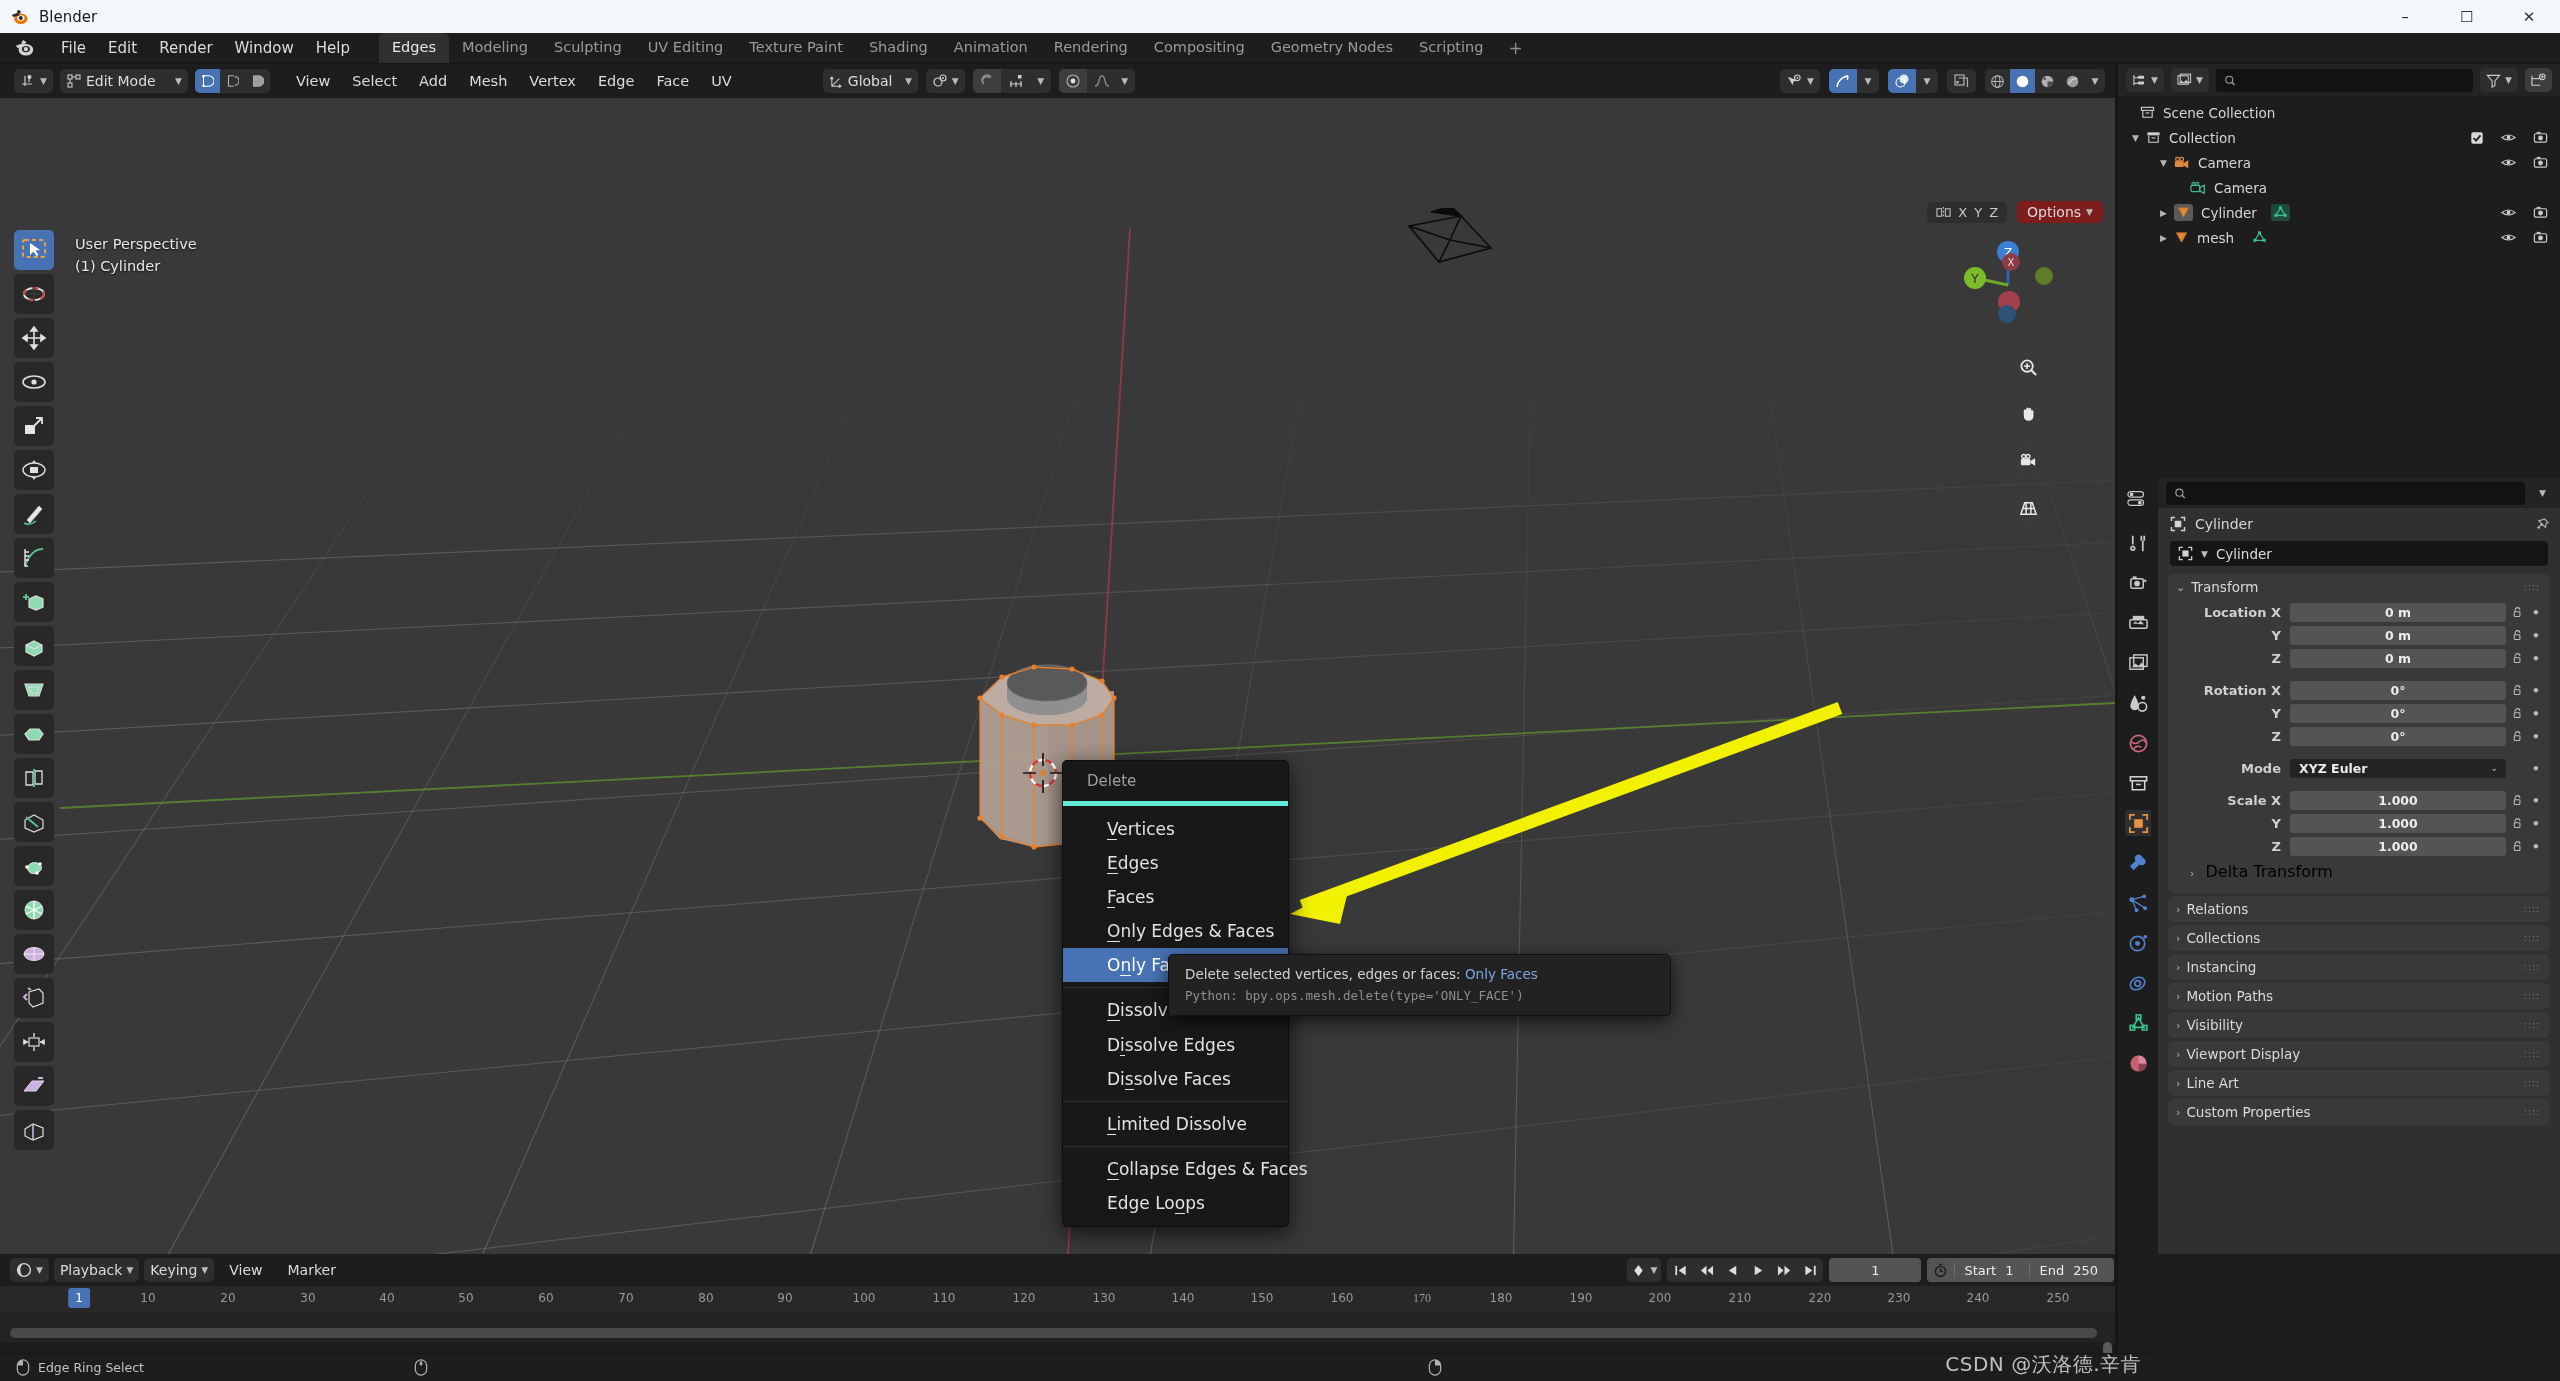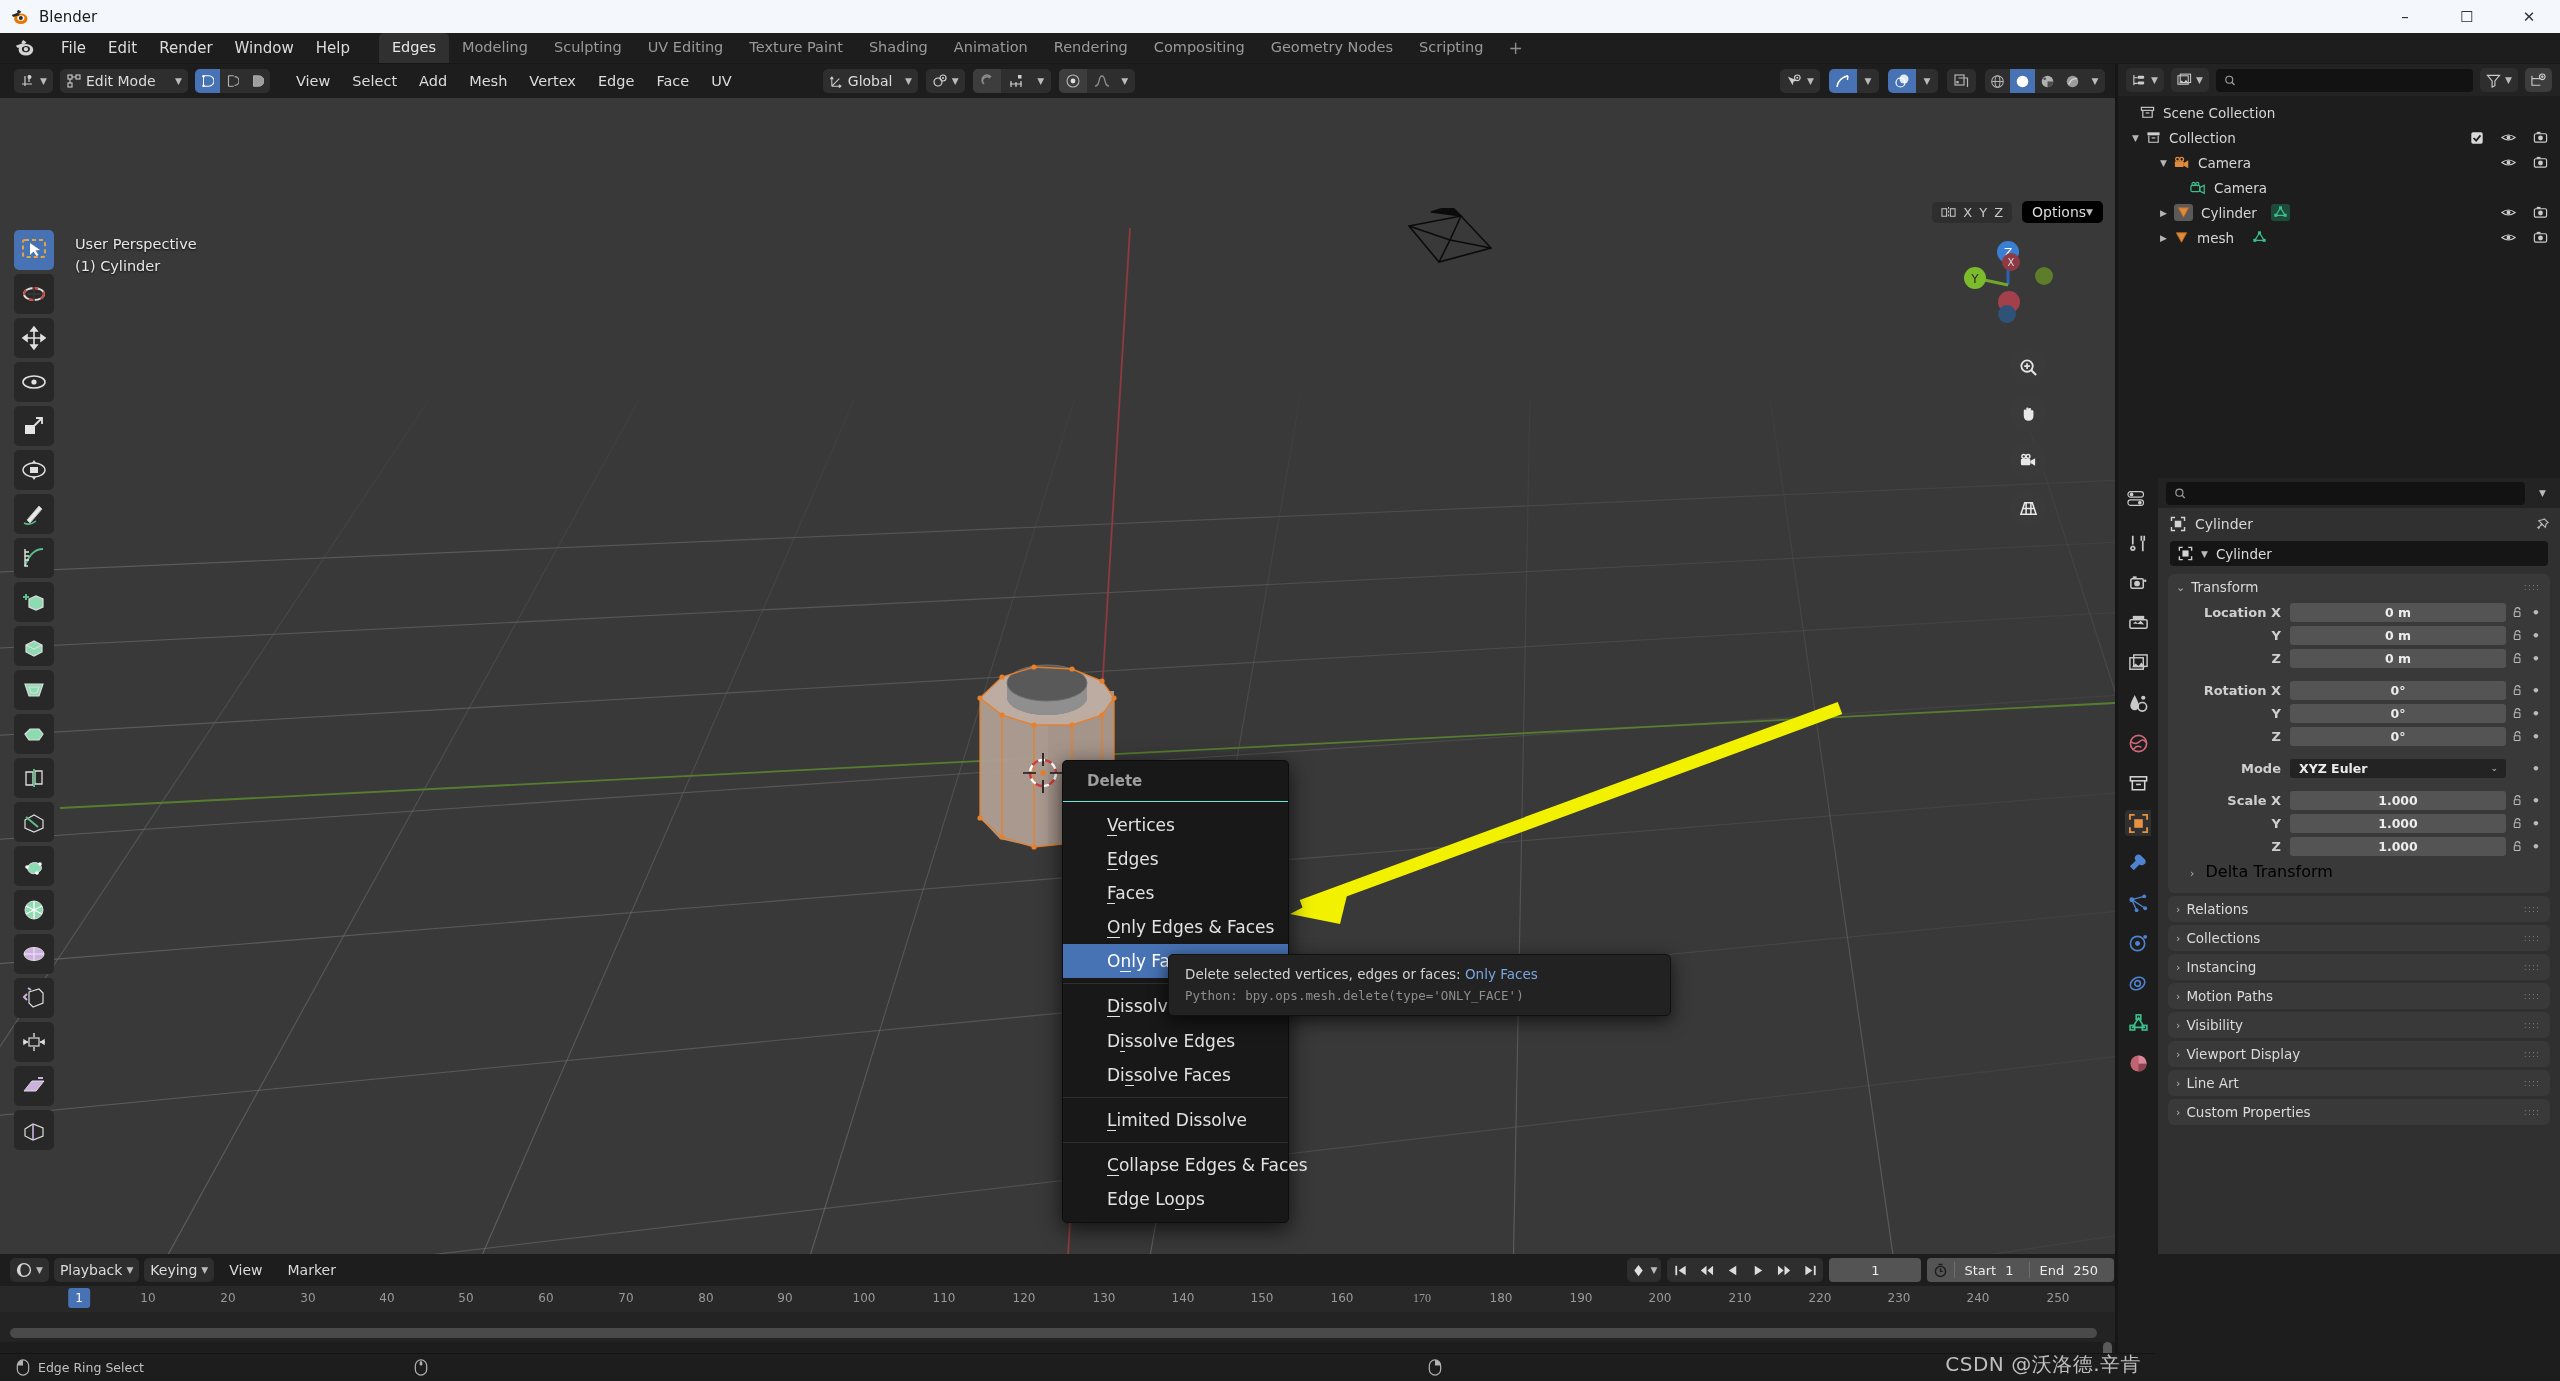--- a/index.html
+++ b/index.html
@@ -88,32 +88,31 @@
   .tool-btn.active { background:#4772b3; }
   .nav-gizmo { position:absolute; right: 52px; top: 132px; width: 110px; height: 110px; }
   .nav-btns { position:absolute; right: 68px; top: 250px; display:flex; flex-direction:column; gap: 9px; }
   .nav-btn { width:38px; height:38px; border-radius:50%; background:#3a3a3a;
              display:flex; align-items:center; justify-content:center; }
   .vp-options {
     position:absolute; right: 12px; top: 103px; display:flex; align-items:center; gap:10px;
   }
   .xyz-lock { display:flex; align-items:center; gap:7px; background:#2e2e2e; border-radius:5px; padding:3px 9px; }
   .xyz-lock span { font-size:13px; color:#c8c8c8; }
-  .opt-btn { background:#000000; border-radius:5px; padding:4px 10px; display:flex; align-items:center; }
+  .opt-btn { background:#7f1d1d; border-radius:5px; padding:4px 10px; display:flex; align-items:center; gap:5px; }
 
   
   .ctx-menu {
     position:absolute; left: 1062px; top: 662px; width: 227px;
     background:#181818; border:1px solid #0d0d0d; border-radius:5px;
     box-shadow: 0 6px 22px rgba(0,0,0,.7); z-index: 60; padding-bottom: 6px;
   }
   .ctx-title {
     font-size: 15px; color:#9e9e9e; padding: 11px 0 11px 24px;
-    border-bottom: 1px solid #5eead4;
-    font-weight: bold;
+    border-bottom: 5px solid #5eead4;
   }
   .ctx-sep { height:1px; background:#303030; margin: 5px 0; }
   .ctx-item {
     font-size: 17px; color:#e2e2e2; padding: 6px 0 6px 44px; line-height:1.3;
     white-space:nowrap;
   }
   .ctx-item.sel { background:#4772b3; color:#ffffff; }
   .ctx-item u { text-decoration: none; border-bottom:1px solid currentColor; }
 
   

